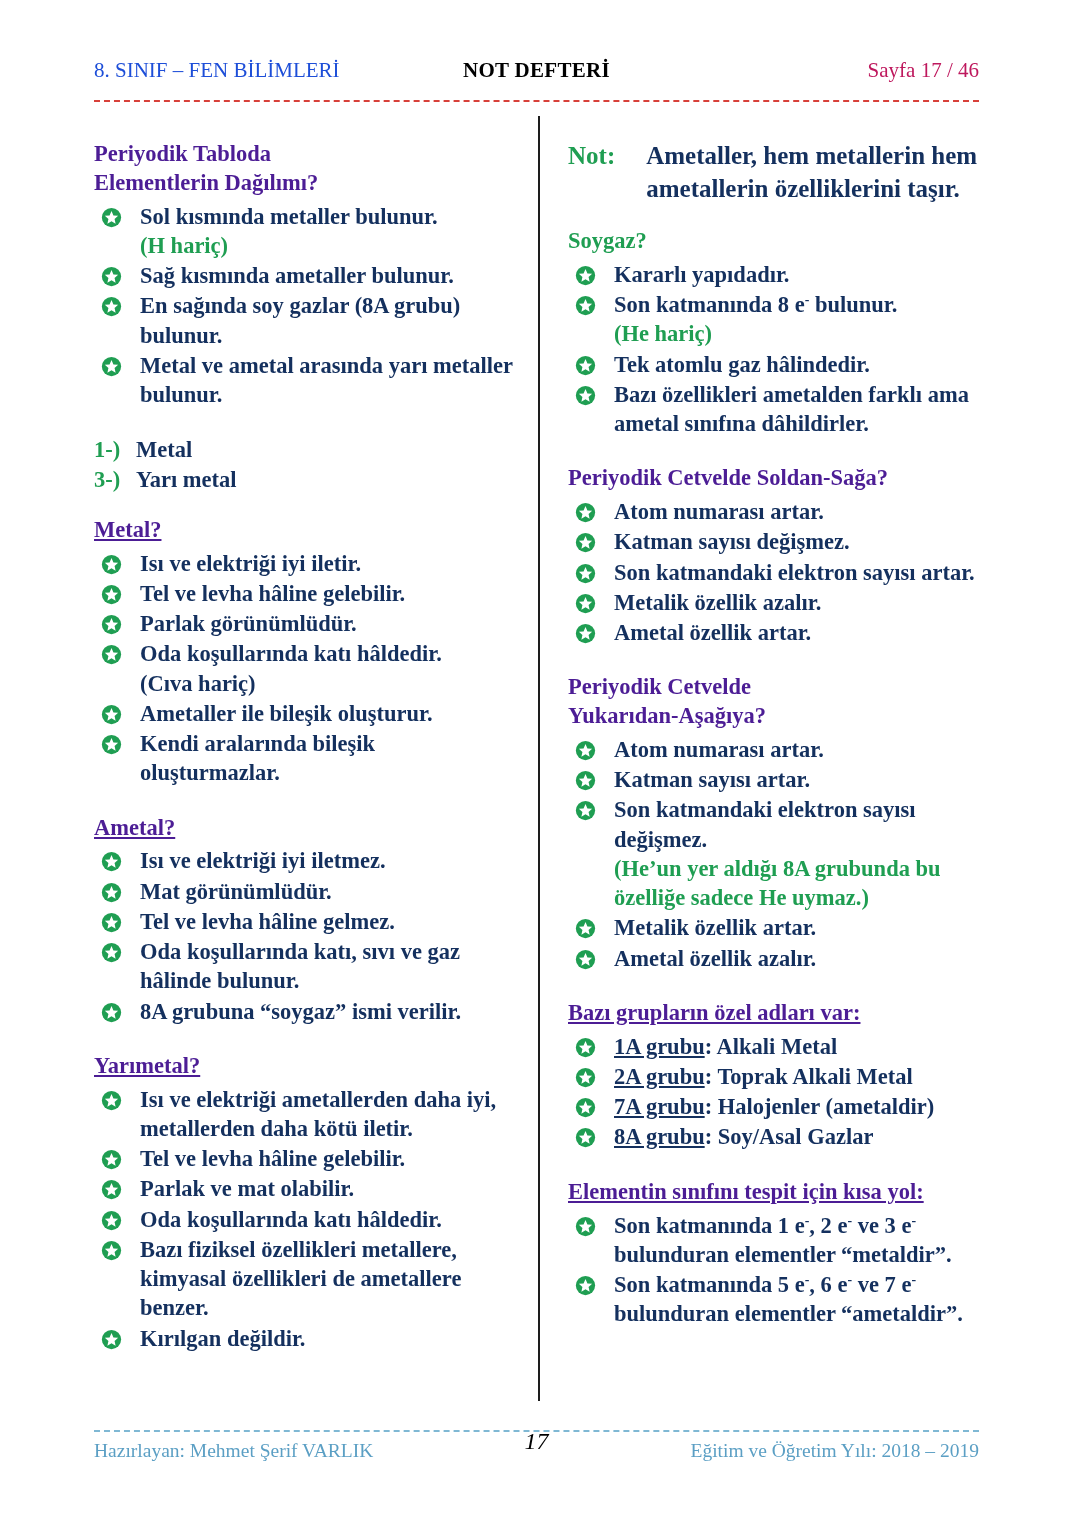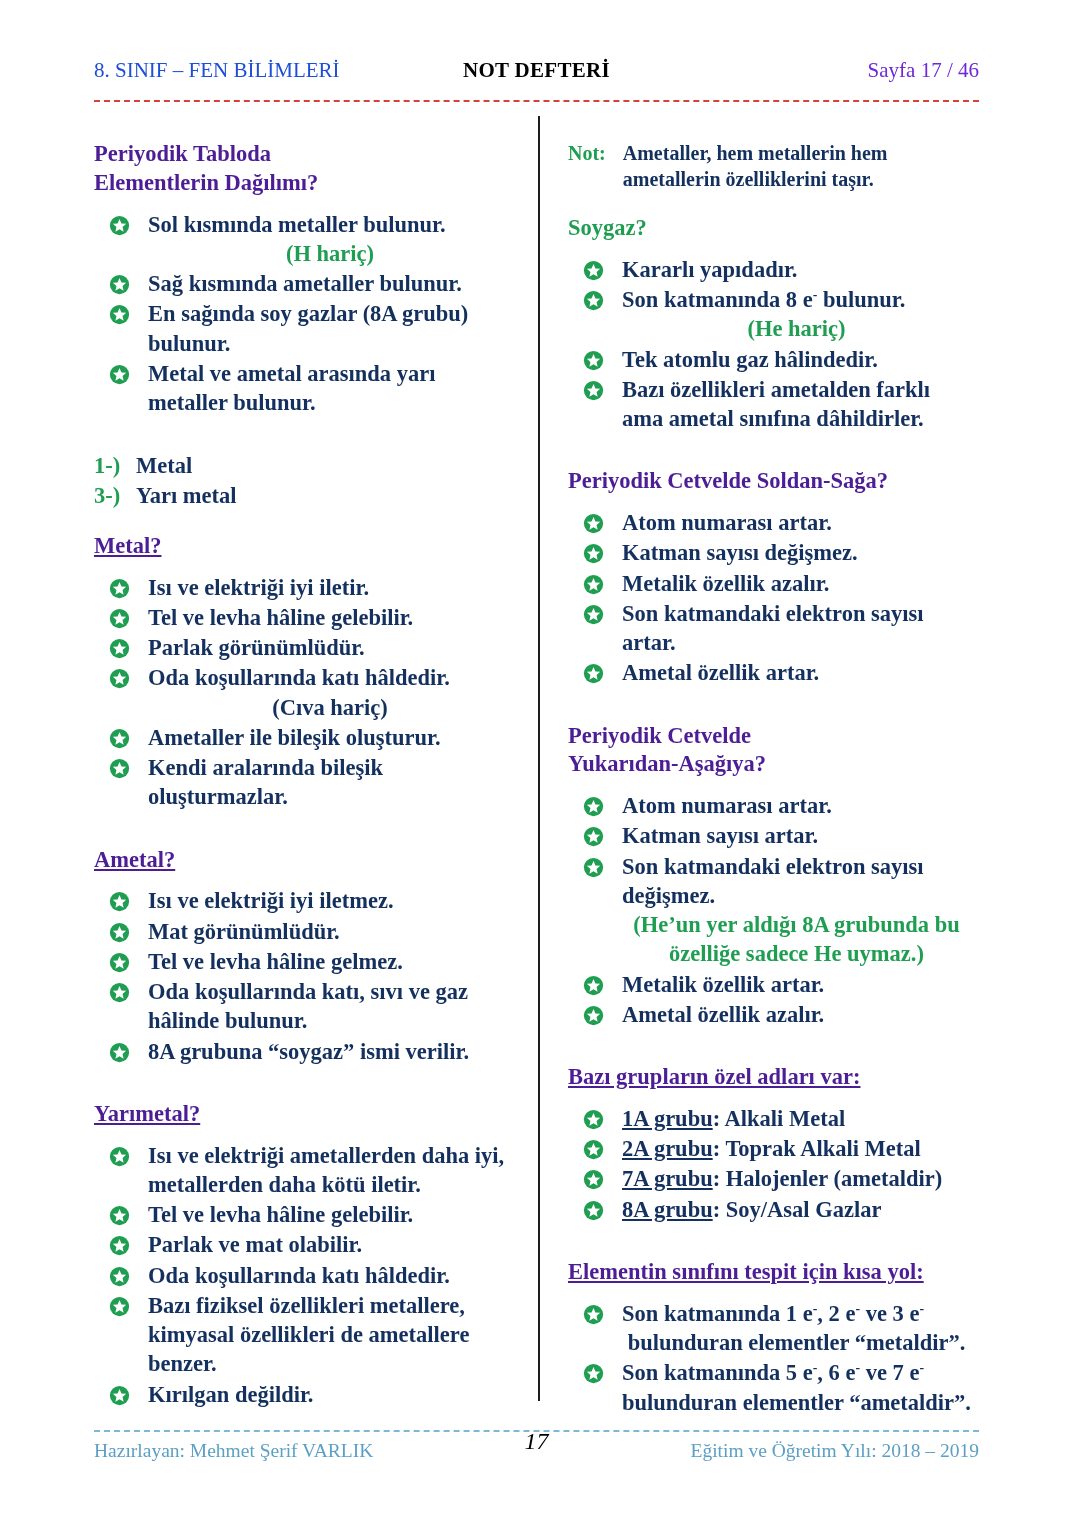--- a/index.html
+++ b/index.html
@@ -40,21 +40,21 @@
     color: #000000;
     font-size: 21px;
     font-weight: bold;
     letter-spacing: .3px;
     white-space: nowrap;
     position: absolute;
     left: 50%;
     transform: translateX(-50%);
   }
   .hdr-right {
-    color: #6d28d9;
+    color: #be185d;
     font-size: 21px;
     font-weight: 400;
     white-space: nowrap;
   }
   .rule-top {
     position: absolute;
     left: 94px; top: 100px;
     width: 885px; height: 0;
     border-top: 2px dashed #d8403a;
   }
@@ -82,21 +82,21 @@
     line-height: 1.28;
     margin: 0;
   }
   .hdg.red     { color: #4c1d95; }
   .hdg.green   { color: #1f9e52; }
   .hdg.ul      { text-decoration: underline; text-underline-offset: 1.5px; }
   .spacer-md { height: 22px; }
 
   ul.bl {
     list-style: none;
-    margin: 12px; padding: 0;
+    margin: 4px; padding: 0;
   }
   ul.bl > li {
     position: relative;
     padding-left: 42px;
     font-size: 22.5px;
     font-weight: bold;
     color: #14305e;
     line-height: 1.30;
     margin: 0 0 1px 0;
   }
@@ -122,30 +122,30 @@
   .sub-green {
     color: #1f9e52;
     font-weight: bold;
   }
   .sub-navy {
     color: #14305e;
     font-weight: bold;
   }
   .cont {
     display: block;
-    text-align: center;
   }
   .ulnavy { text-decoration: underline; text-underline-offset: 1.5px; }
 
   
   .not-block {
     display: flex;
-    font-size: 20px;
+    font-size: 25px;
     font-weight: bold;
     line-height: 1.30;
+    gap: 14px;
   }
   .not-label {
     color: #1f9e52;
     flex: 0 0 auto;
     padding-right: 17px;
   }
   .not-text { color: #14305e; }
 
   
   .rule-bot {
@@ -505,30 +505,30 @@
             </span>
           <span>Katman sayısı değişmez.</span>
         </li>
         <li>
           <span class="starbox">
               <svg width="21" height="21" viewBox="0 0 24 24">
                 <circle cx="12" cy="12" r="11" fill="#1f9e52"></circle>
                 <polygon points="12,4.6 14.2,9.6 19.6,10.1 15.5,13.7 16.7,19 12,16.2 7.3,19 8.5,13.7 4.4,10.1 9.8,9.6" fill="#ffffff"></polygon>
               </svg>
             </span>
+          <span>Son katmandaki elektron sayısı artar.</span>
+        </li>
+        <li>
+          <span class="starbox">
+              <svg width="21" height="21" viewBox="0 0 24 24">
+                <circle cx="12" cy="12" r="11" fill="#1f9e52"></circle>
+                <polygon points="12,4.6 14.2,9.6 19.6,10.1 15.5,13.7 16.7,19 12,16.2 7.3,19 8.5,13.7 4.4,10.1 9.8,9.6" fill="#ffffff"></polygon>
+              </svg>
+            </span>
           <span>Metalik özellik azalır.</span>
-        </li>
-        <li>
-          <span class="starbox">
-              <svg width="21" height="21" viewBox="0 0 24 24">
-                <circle cx="12" cy="12" r="11" fill="#1f9e52"></circle>
-                <polygon points="12,4.6 14.2,9.6 19.6,10.1 15.5,13.7 16.7,19 12,16.2 7.3,19 8.5,13.7 4.4,10.1 9.8,9.6" fill="#ffffff"></polygon>
-              </svg>
-            </span>
-          <span>Son katmandaki elektron sayısı artar.</span>
         </li>
         <li>
           <span class="starbox">
               <svg width="21" height="21" viewBox="0 0 24 24">
                 <circle cx="12" cy="12" r="11" fill="#1f9e52"></circle>
                 <polygon points="12,4.6 14.2,9.6 19.6,10.1 15.5,13.7 16.7,19 12,16.2 7.3,19 8.5,13.7 4.4,10.1 9.8,9.6" fill="#ffffff"></polygon>
               </svg>
             </span>
           <span>Ametal özellik artar.</span>
         </li>

